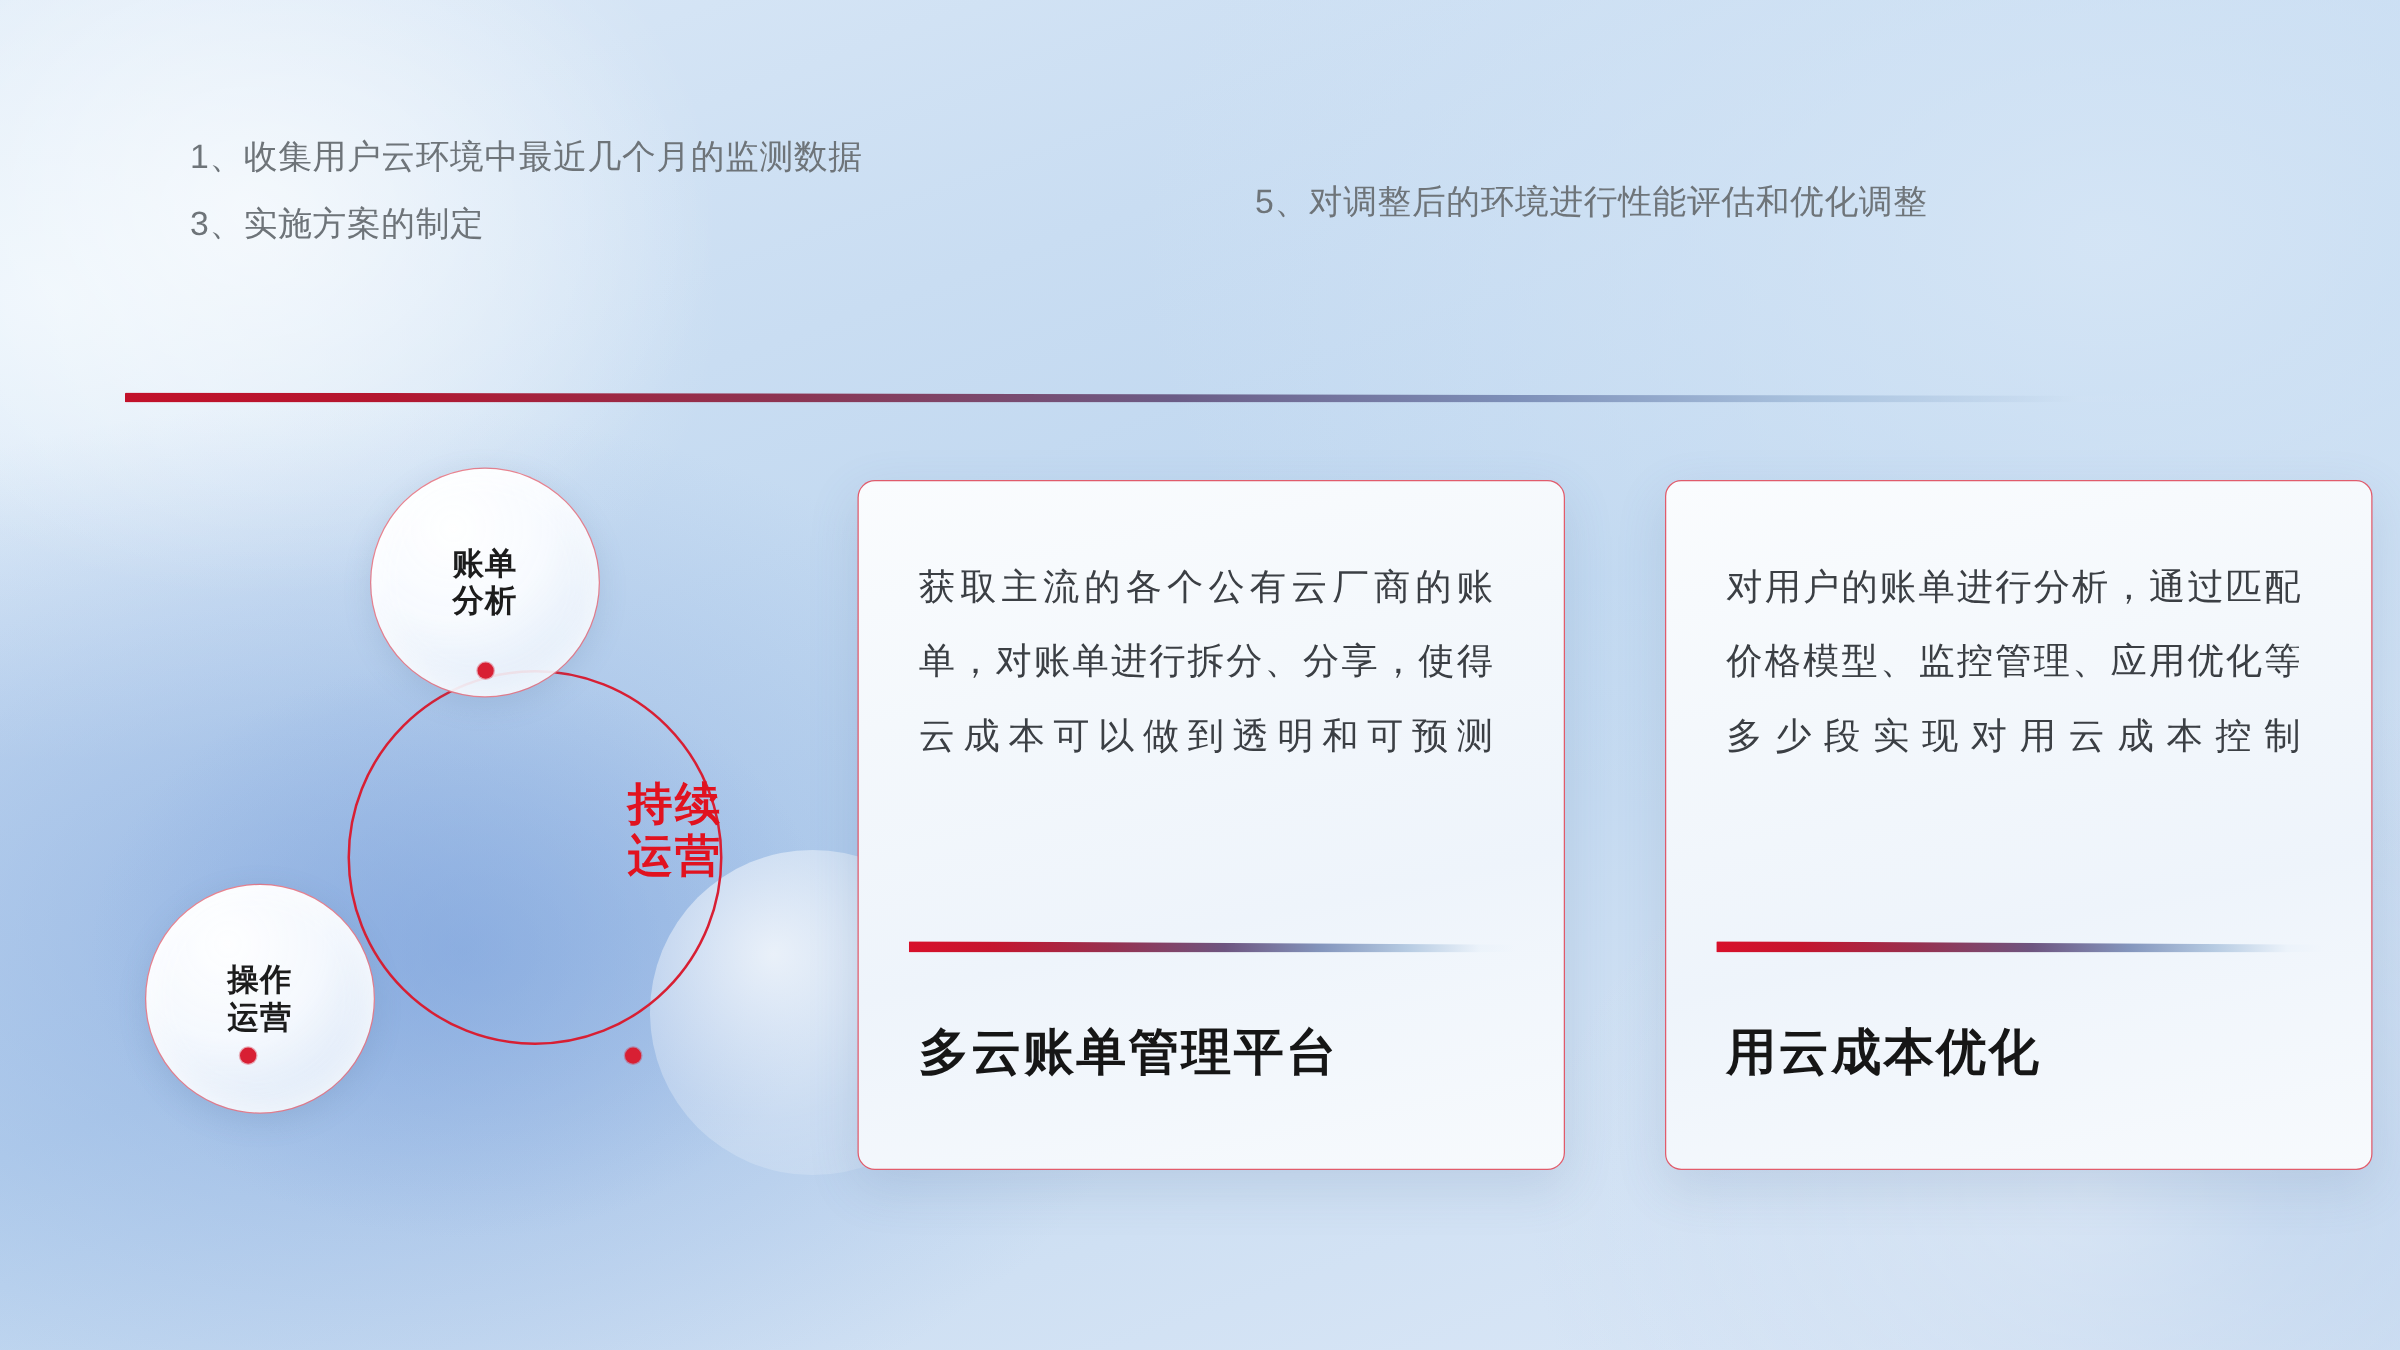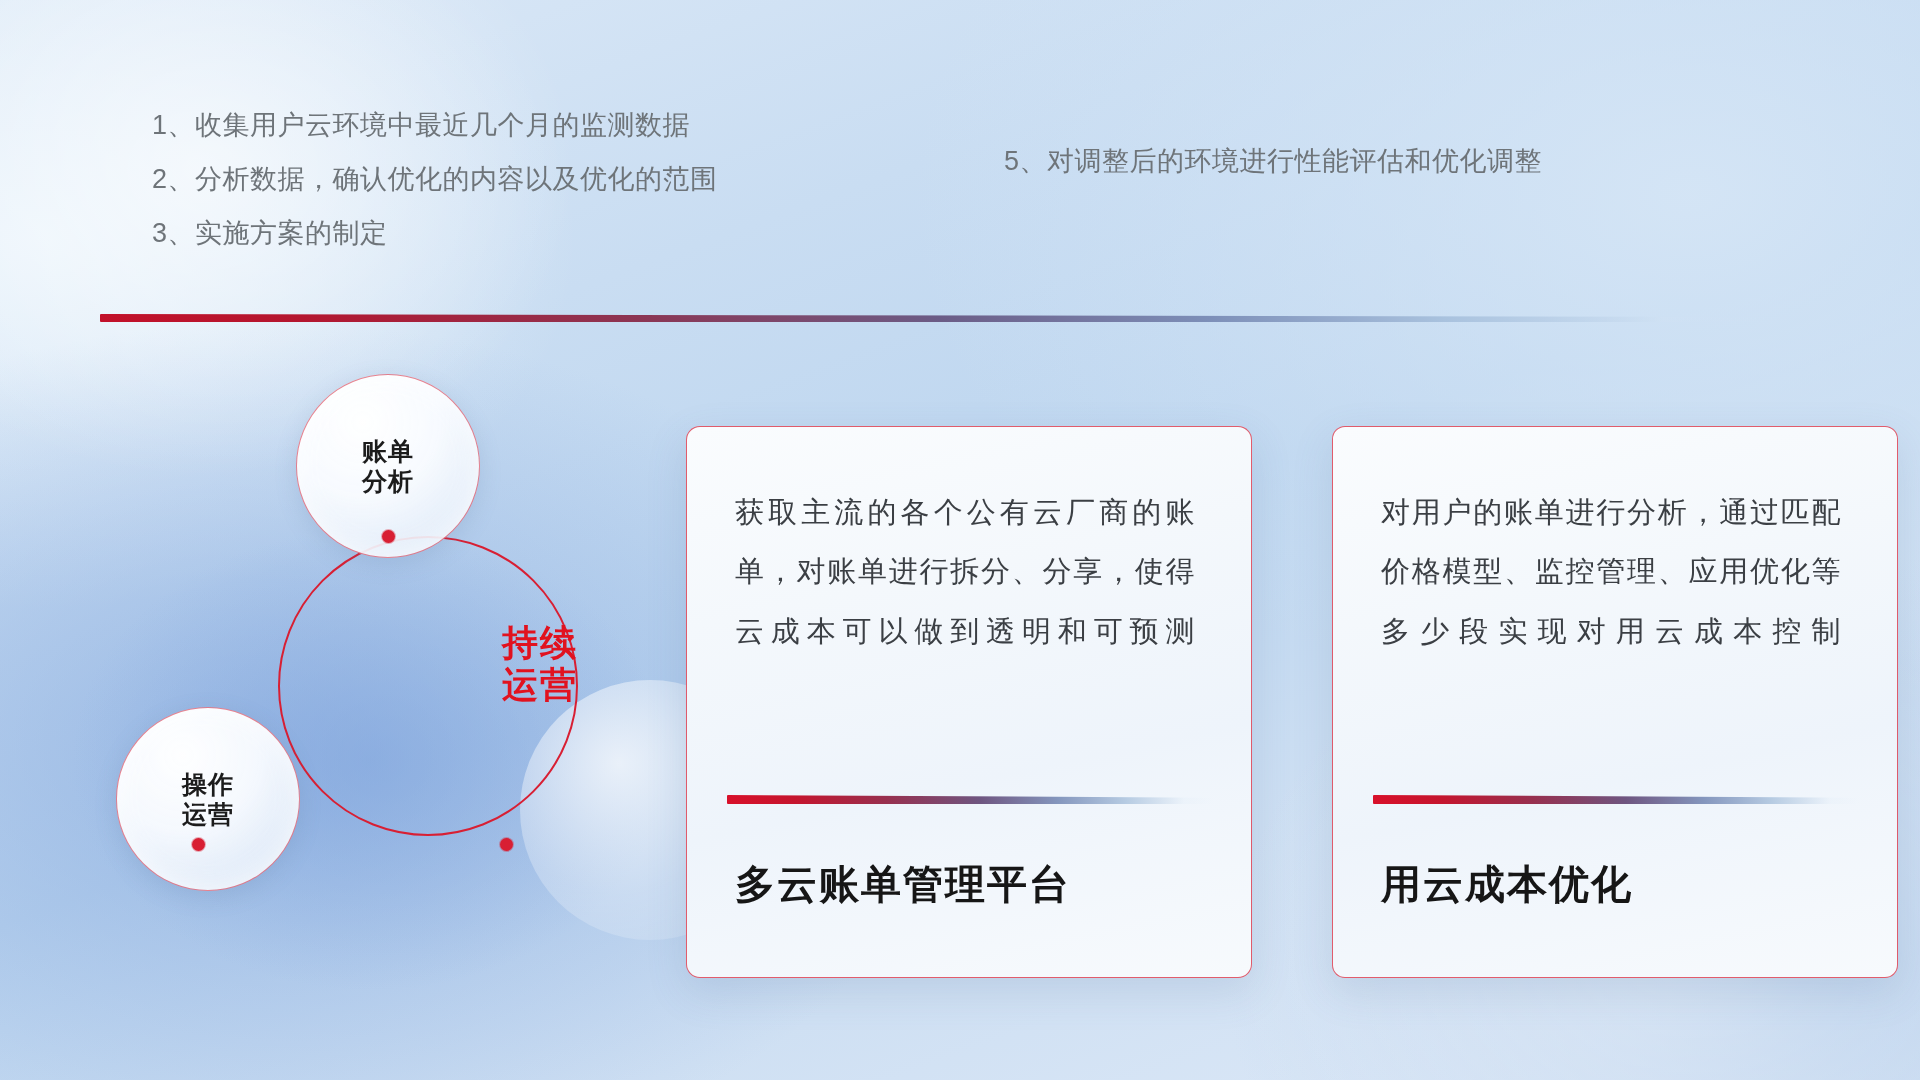--- a/index.html
+++ b/index.html
@@ -158,21 +158,20 @@
     position: absolute;
     top: 384px;
     width: 566px;
     height: 552px;
     border-radius: 14px;
     box-sizing: border-box;
     border: 1.6px solid rgba(216,31,51,0.72);
     background: linear-gradient(168deg, #fafcfe 0%, #f4f8fc 30%, #eef4fb 62%, #f7fafd 100%);
     box-shadow: 0 14px 40px rgba(80,110,155,0.16);
     padding: 56px 56px 0 48px;
-    margin-top: 42px;
   }
   .card-1 { left: 686px; }
   .card-2 { left: 1332px; border-radius: 13px; }
 
   .card-body {
     font-size: 29px;
     line-height: 2.05;
     color: #3b3f44;
     letter-spacing: 0.6px;
     text-align: justify;
@@ -216,21 +215,20 @@
 
 <div id="stage">
 
   <div class="wash wash-tl"></div>
   <div class="wash wash-br"></div>
   <div class="wash wash-blue"></div>
   <div class="wash wash-deco-circle"></div>
 
   <div class="list-col list-left">
     <div class="list-item">1、收集用户云环境中最近几个月的监测数据</div>
-    <div class="list-item">2、分析数据，确认优化的内容以及优化的范围</div>
     <div class="list-item">3、实施方案的制定</div>
   </div>
 
   <div class="list-col list-right">
     <div class="list-item">5、对调整后的环境进行性能评估和优化调整</div>
   </div>
 
   <div class="top-rule"></div>
 
   <div class="venn">

